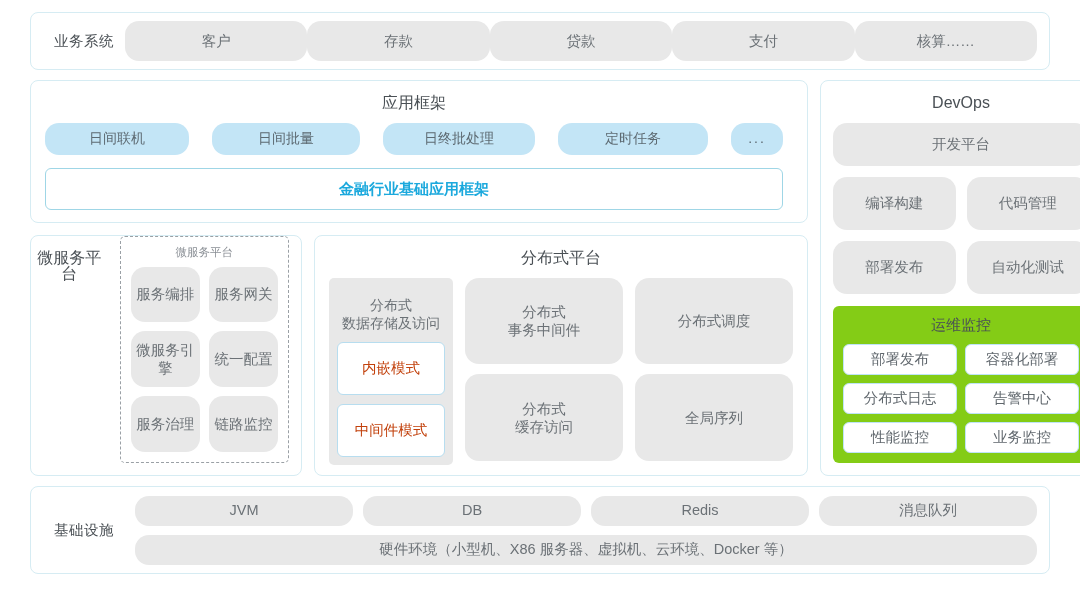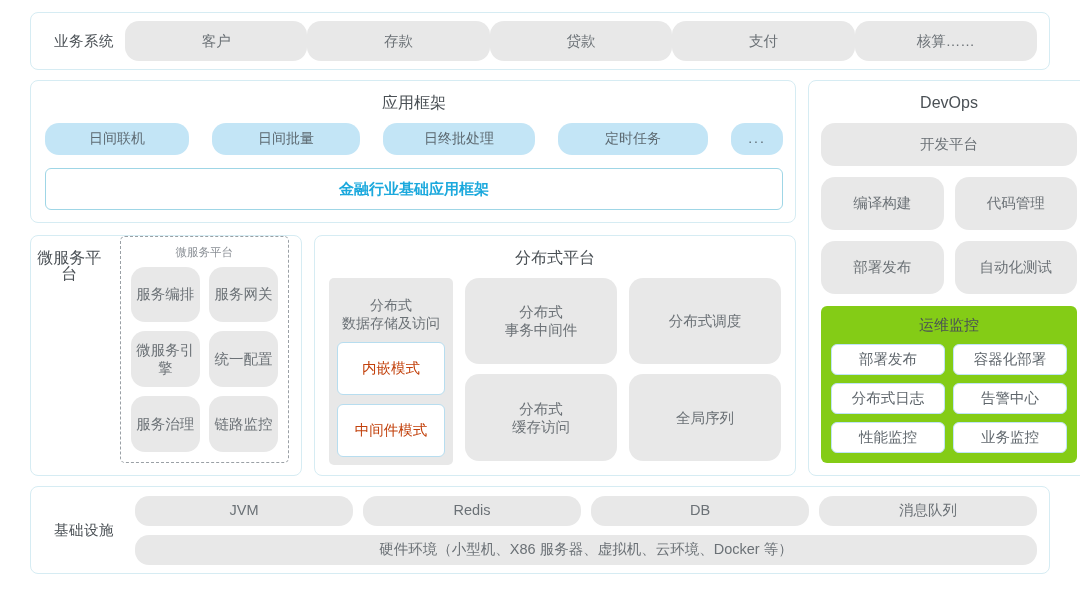--- a/index.html
+++ b/index.html
@@ -60,21 +60,21 @@
   .mid{
     margin-top:10px;
     display:flex;
     gap:12px;
     height:396px;
   }
   .mid-left{flex:1 1 auto;display:flex;flex-direction:column;gap:12px;}
   .mid-right{flex:0 0 282px;display:flex;flex-direction:column;}
 
   
-  .appfw{height:145px;padding:0 12px 0 14px;display:flex;flex-direction:column;}
+  .appfw{height:145px;padding:0 24px 0 14px;display:flex;flex-direction:column;}
   .appfw-chips{display:flex;gap:23px;}
   .appfw-chips .chip{height:32px;font-size:14px;}
   .appfw-chips .chip.c0{flex:0 0 144px;}
   .appfw-chips .chip.c1{flex:0 0 148px;}
   .appfw-chips .chip.c2{flex:0 0 152px;}
   .appfw-chips .chip.c3{flex:0 0 150px;}
   .appfw-chips .chip.c4{flex:0 0 52px;letter-spacing:2px;}
   .appfw-base{
     margin-top:13px;
     height:40px;
@@ -289,21 +289,21 @@
       </div>
     </div>
 
   </div>
 
   <div class="panel row-infra">
     <div class="side-label">基础设施</div>
     <div class="infra-stack">
       <div class="infra-top">
         <div class="chip">JVM</div>
+        <div class="chip">DB</div>
         <div class="chip">Redis</div>
-        <div class="chip">DB</div>
         <div class="chip">消息队列</div>
       </div>
       <div class="chip infra-bottom">硬件环境（小型机、X86 服务器、虚拟机、云环境、Docker 等）</div>
     </div>
   </div>
 
 </div>
 
 </body></html>

